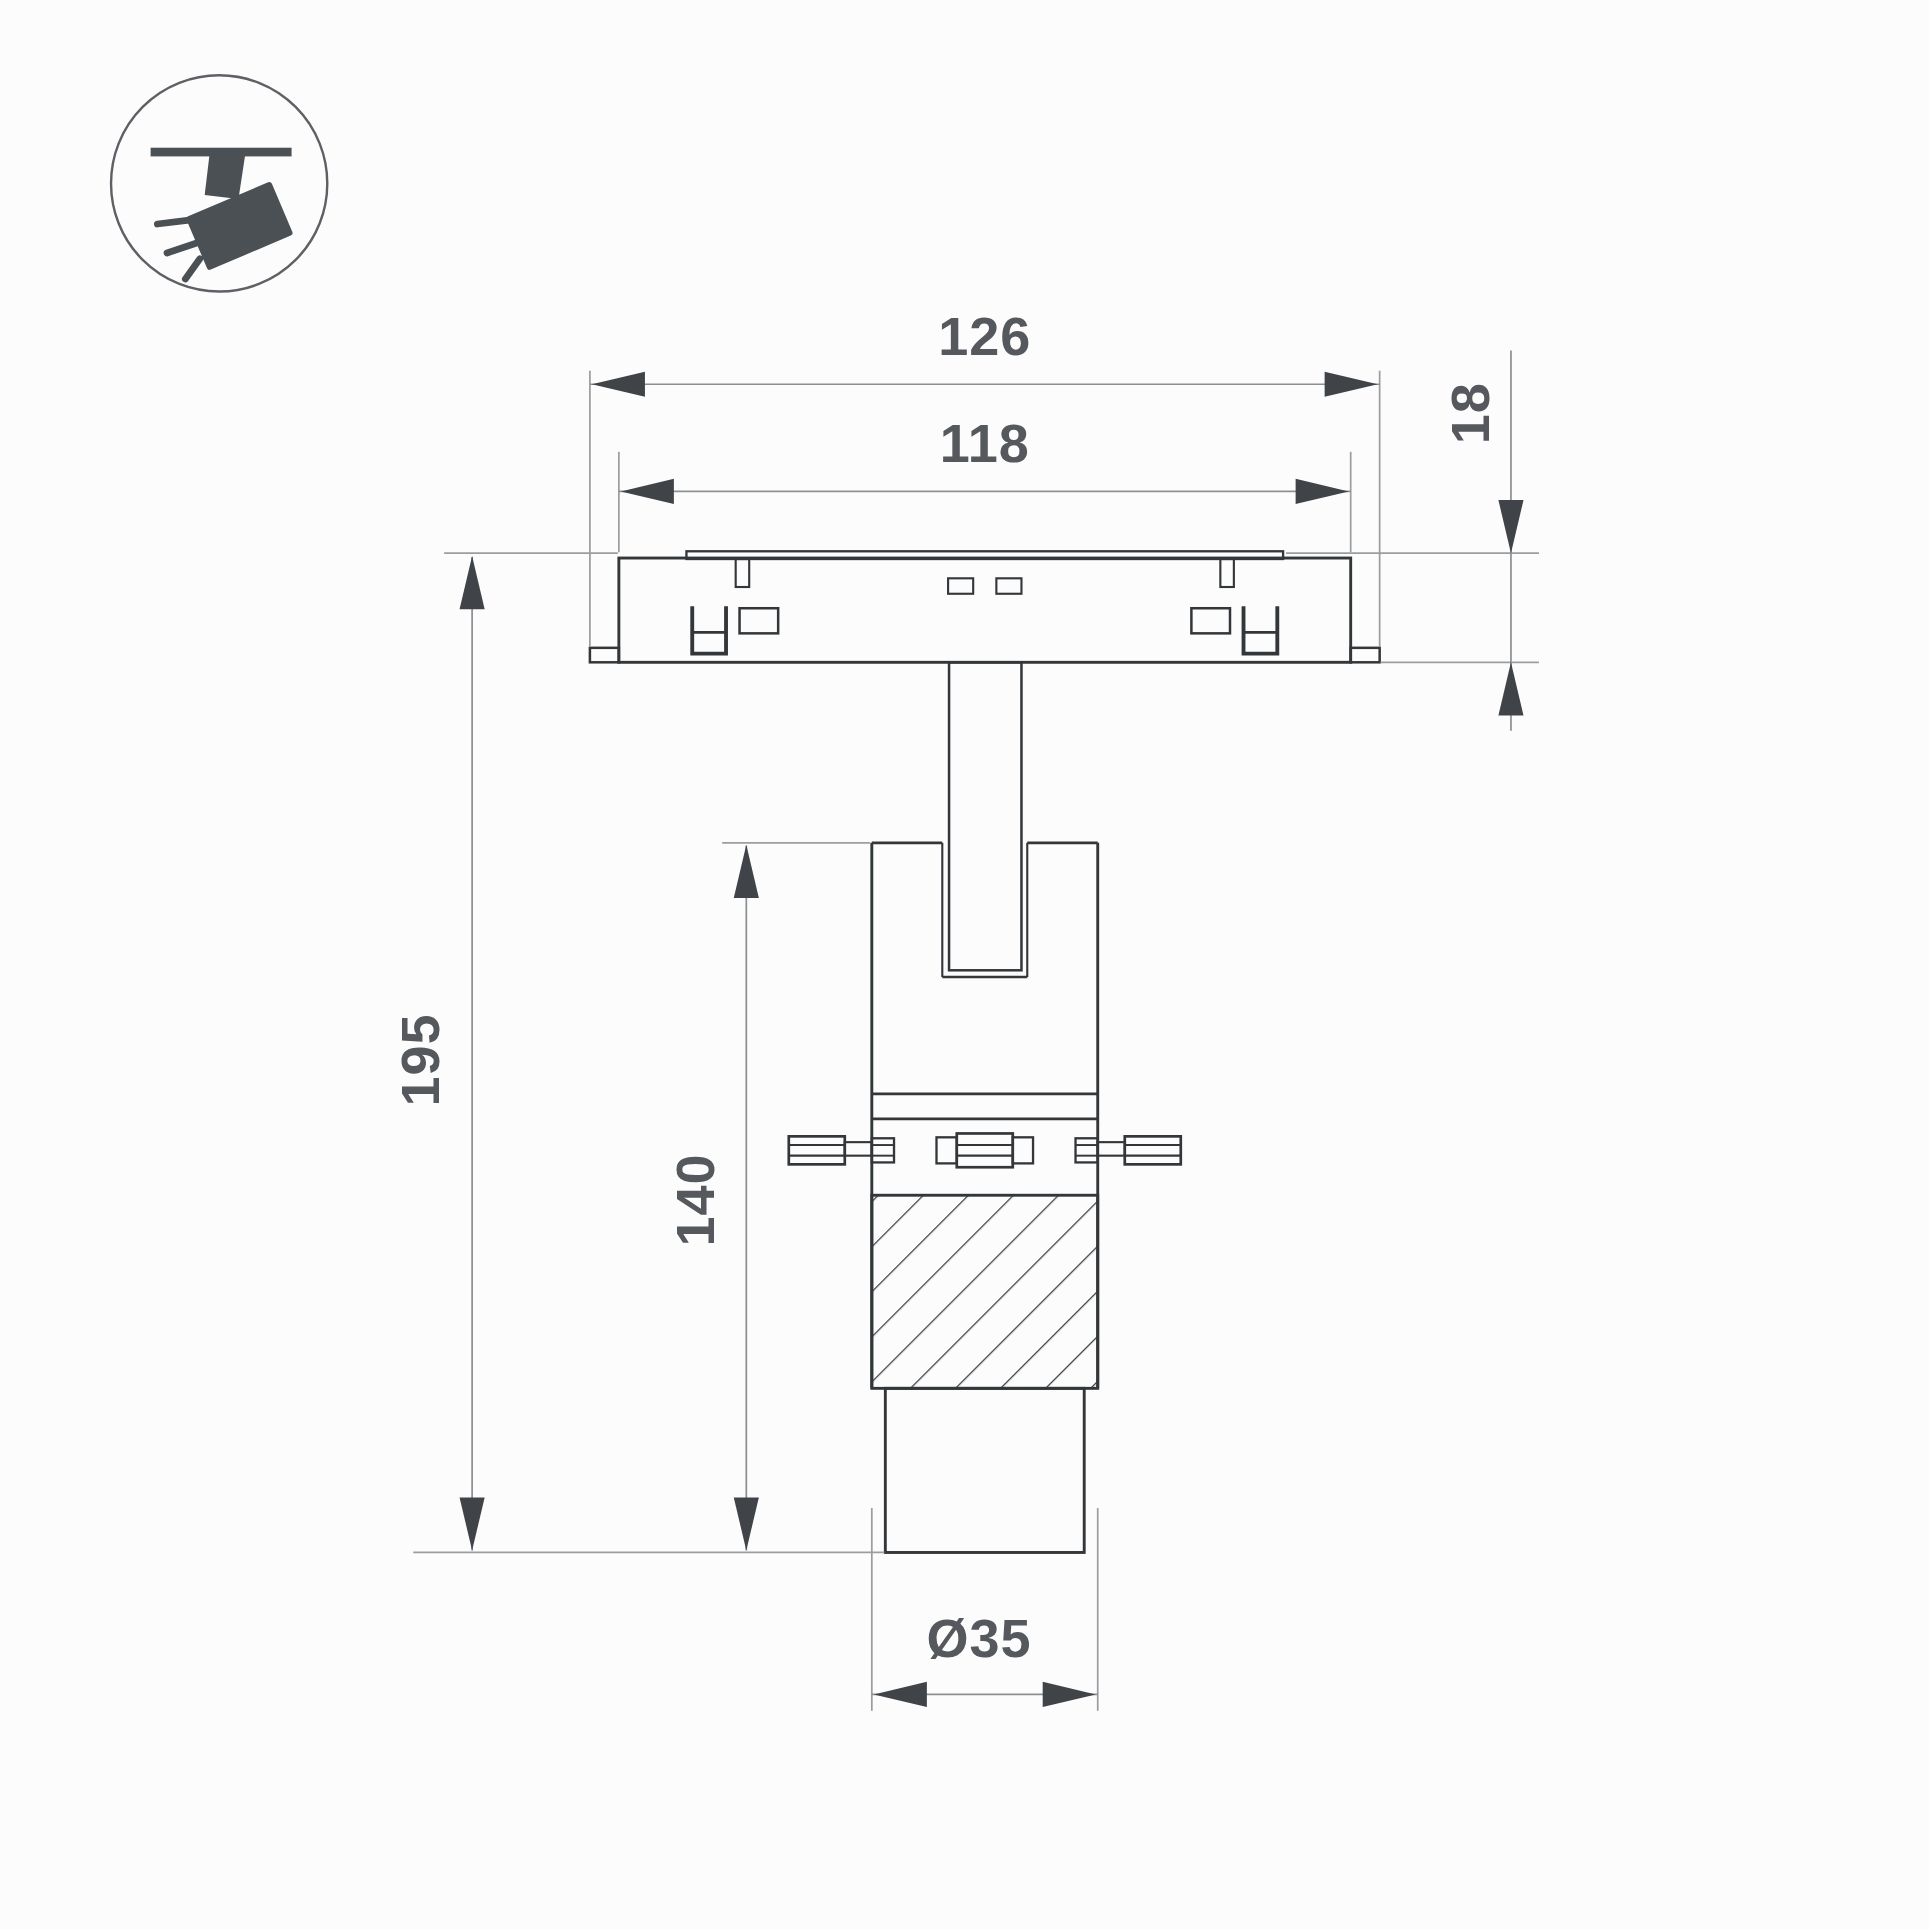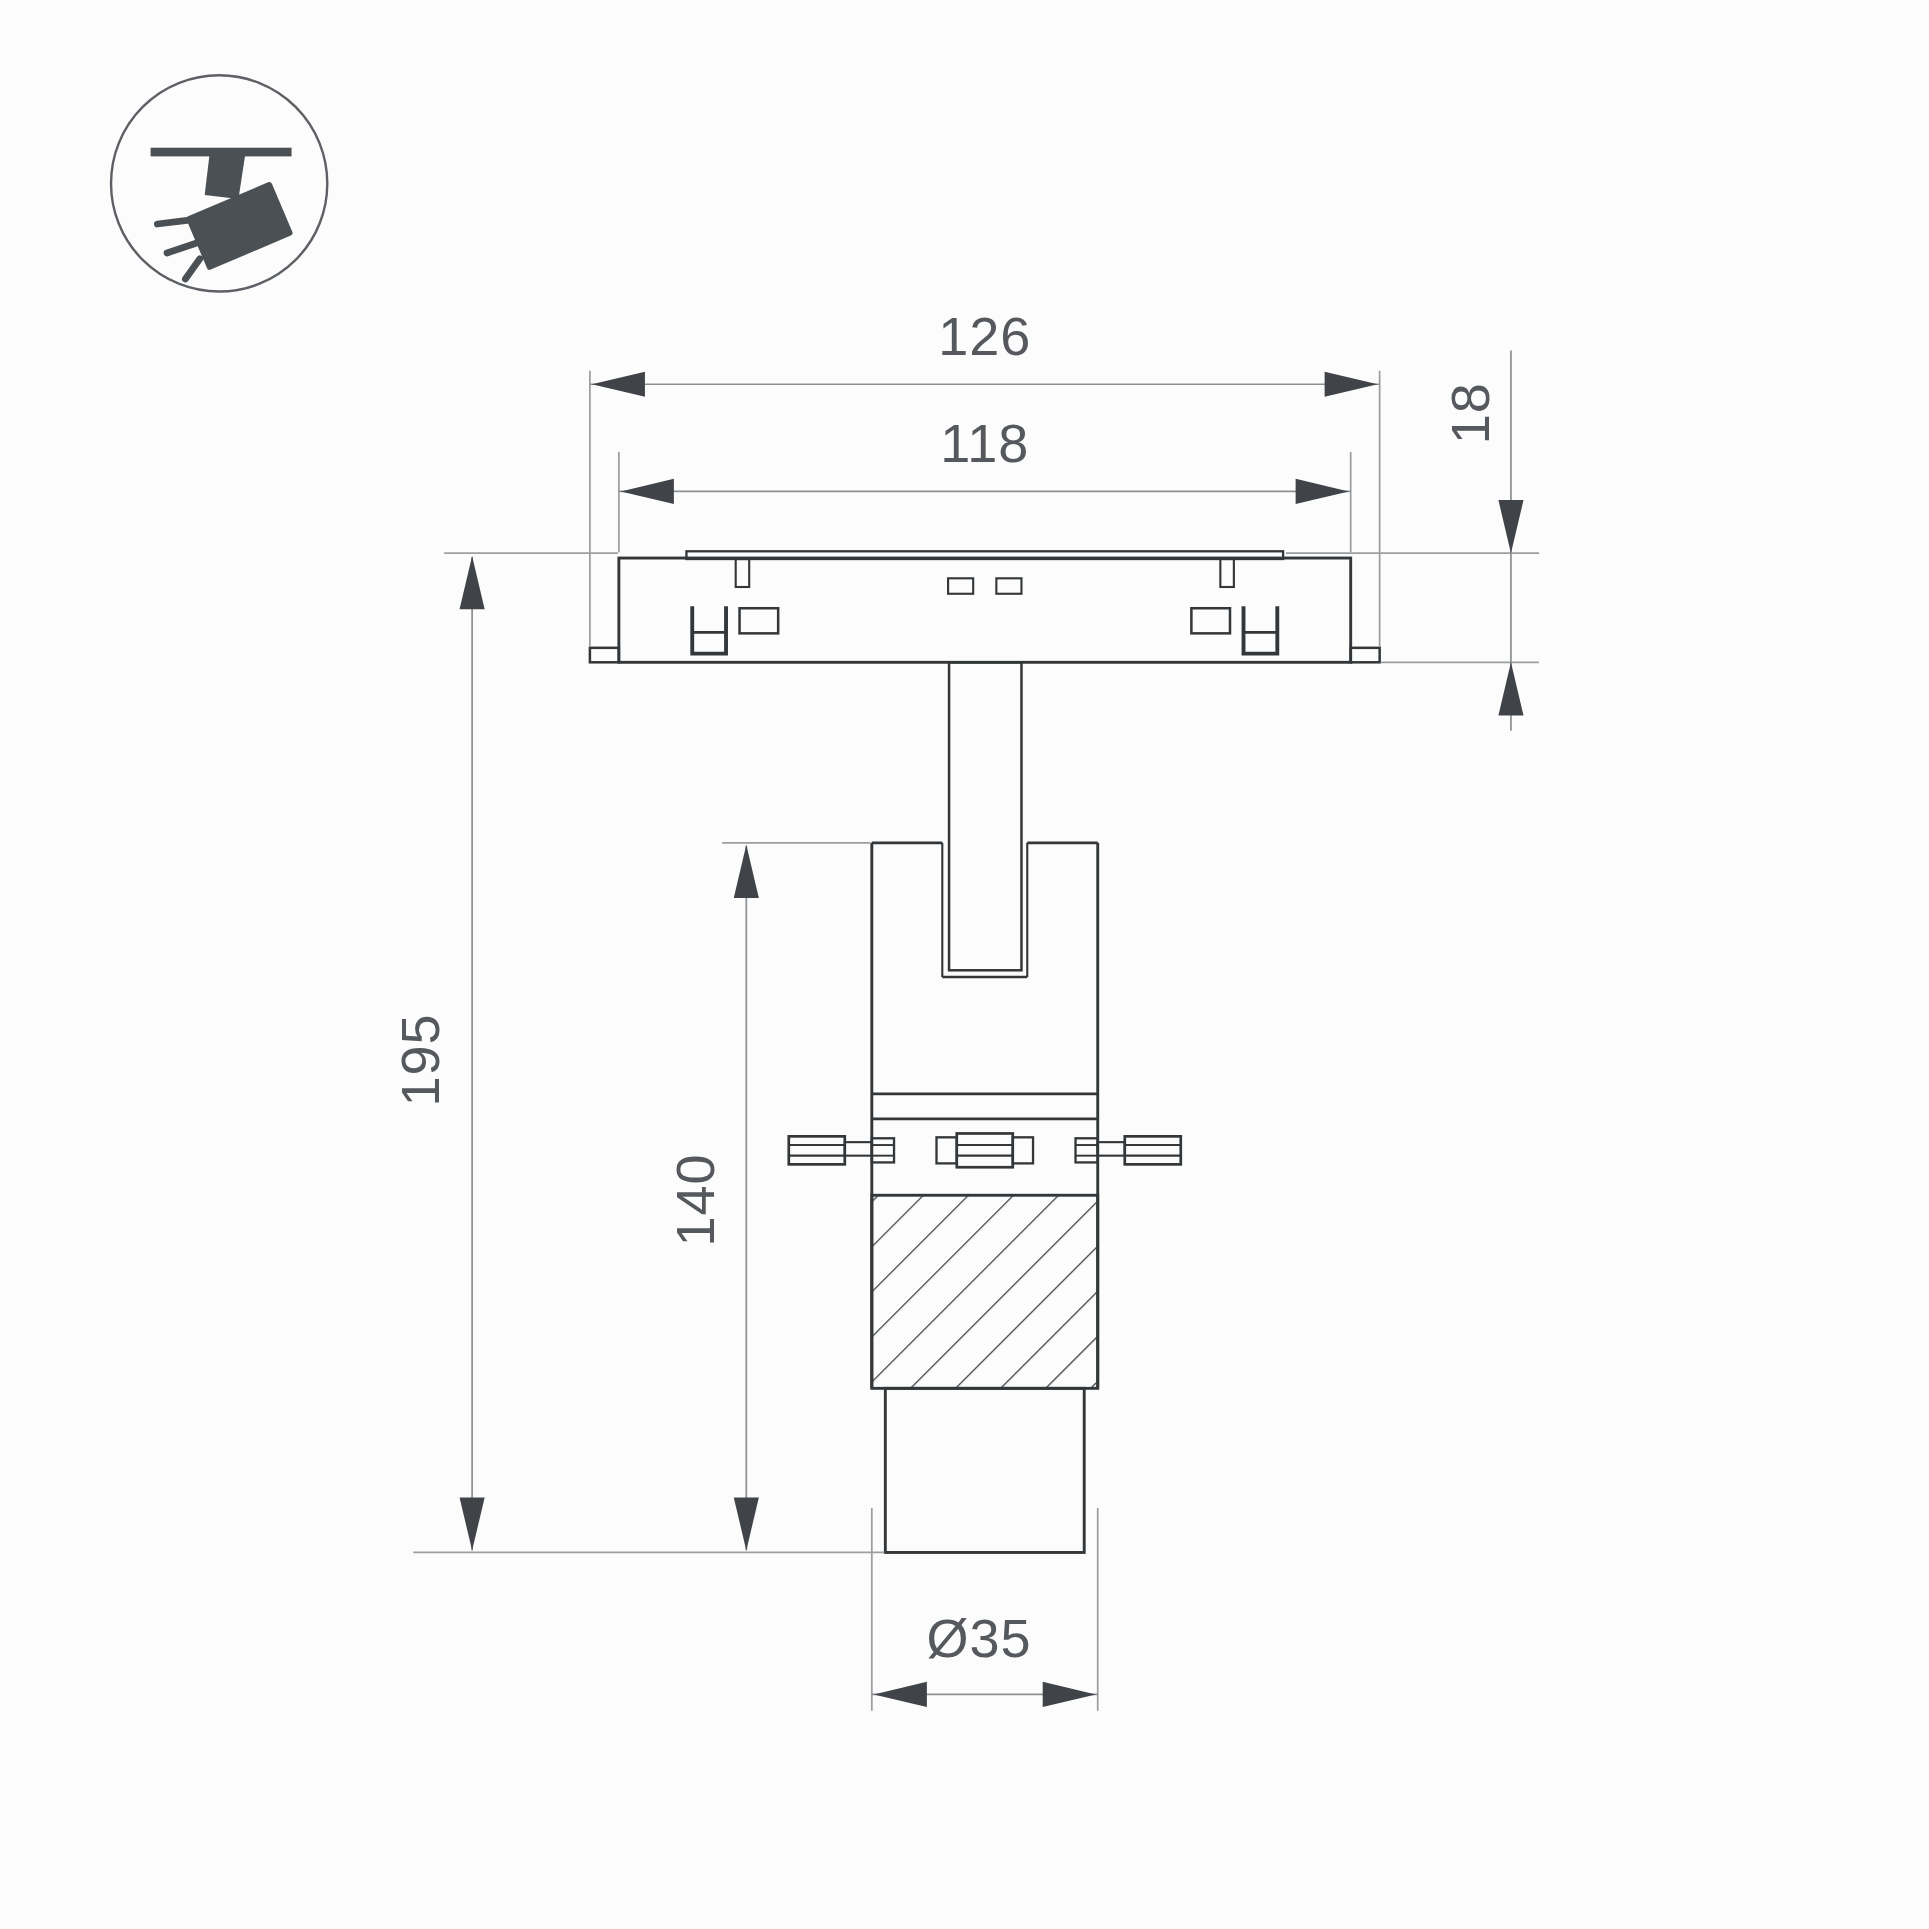--- a/index.html
+++ b/index.html
@@ -3,20 +3,21 @@
 <meta charset="utf-8">
 <style>
   html, body { margin: 0; padding: 0; background: #ffffff; }
   .canvas {
     position: relative;
     width: 1929px;
     height: 1929px;
     background: #fcfcfc;
     font-family: "Liberation Sans", sans-serif;
     overflow: hidden;
+    font-weight: bold;
   }
   svg { display: block; }
   .dim-text {
     font-family: "Liberation Sans", sans-serif;
     font-size: 56px;
     fill: #55585c;
     letter-spacing: 1px;
   }
 </style>
 </head>

